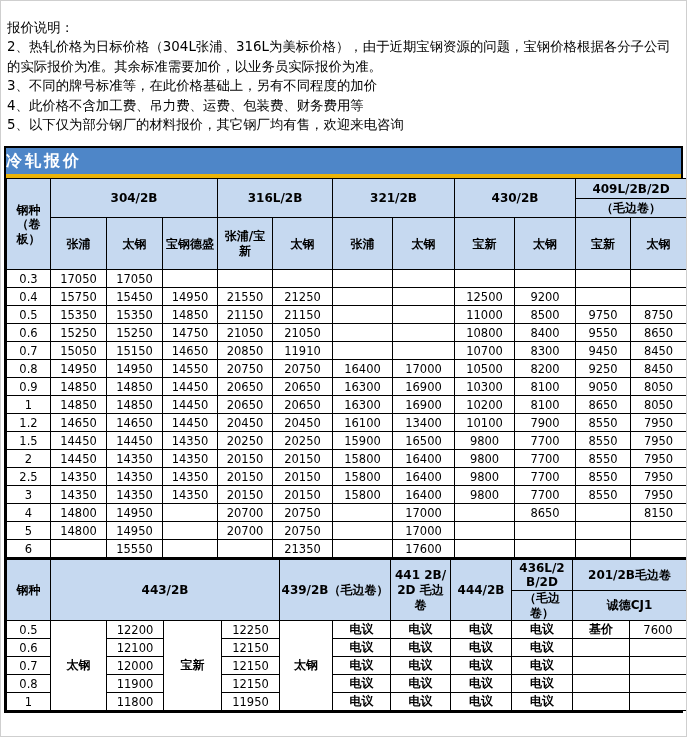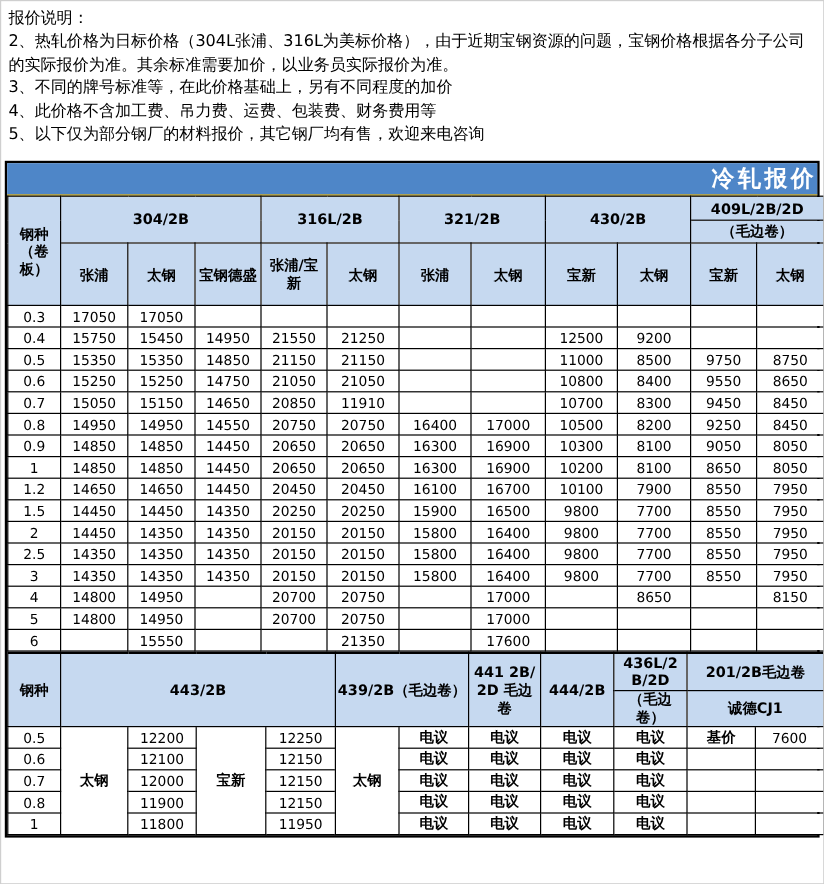--- a/index.html
+++ b/index.html
@@ -4,28 +4,28 @@
 <style>
   html,body{margin:0;padding:0;background:#fff;}
   body{
     width:687px;height:737px;
     font-family:"DejaVu Sans",sans-serif;
     color:#000;
     box-sizing:border-box;
     border:1px solid #cfcfcf;
     overflow:hidden;
   }
-  .notes{padding:5px 6px 0 6px;font-size:13.4px;line-height:19.4px;}
+  .notes{padding:17px 6px 0 6px;font-size:13.4px;line-height:19.4px;}
   .note-line{white-space:normal;}
   .tbl-frame{margin:12px 3px 0 3px;border:2px solid #000;}
   .tbl-title{
     background:var(--titlebar,#4e86c8);
-    color:#fff;font-weight:bold;font-size:19px;line-height:18px;
-    text-align:right;letter-spacing:3px;
-    padding:4px 0;border-bottom:1px solid #eab308;
+    color:#fff;font-weight:bold;font-size:16px;line-height:18px;
+    text-align:left;letter-spacing:3px;
+    padding:4px 0;border-bottom:4px solid #eab308;
   }
   table{border-collapse:collapse;width:100%;table-layout:fixed;}
   th,td{border:1px solid #000;text-align:center;vertical-align:middle;padding:0 1px;overflow:hidden;}
   th{
     background:var(--headerbg,#c6d9f0);
     font-weight:bold;font-size:12px;line-height:1.22;
     word-break:break-all;
   }
   td{font-size:11.5px;background:#fff;}
   td.bold{font-weight:bold;font-size:12px;margin-top:40px;}
@@ -212,21 +212,21 @@
             <td>8050</td>
           </tr>
           <tr>
             <td>1.2</td>
             <td>14650</td>
             <td>14650</td>
             <td>14450</td>
             <td>20450</td>
             <td>20450</td>
             <td>16100</td>
-            <td>16700</td>
+            <td>13400</td>
             <td>10100</td>
             <td>7900</td>
             <td>8550</td>
             <td>7950</td>
           </tr>
           <tr>
             <td>1.5</td>
             <td>14450</td>
             <td>14450</td>
             <td>14350</td>

